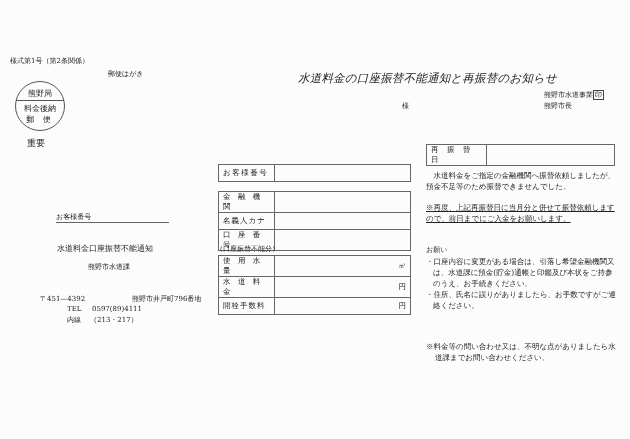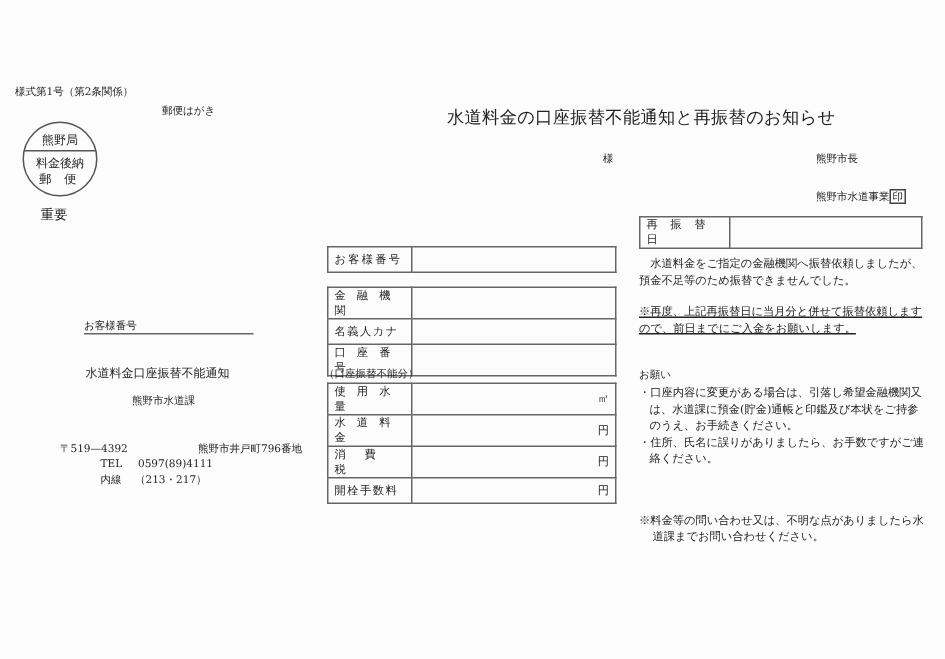--- a/index.html
+++ b/index.html
@@ -4,21 +4,21 @@
 <style>
   html, body { margin:0; padding:0; }
   body {
     width:630px; height:439px; background:#fcfcfc; position:relative; overflow:hidden;
     font-family: "DejaVu Serif", "Liberation Serif", serif; color:#222;
   }
   .abs { position:absolute; white-space:nowrap; }
   .small { font-size:7px; }
   .s8 { font-size:8px; }
   .s9 { font-size:9px; }
-  .title { font-size:11.5px; letter-spacing:0.2px; }
+  .title { font-size:11.5px; letter-spacing:0.2px;font-style:italic; }
 
   
   .stamp {
     position:absolute; left:15px; top:81px; width:50px; height:50px;
     border:1px solid #555; border-radius:50%; box-sizing:border-box;
   }
   .stamp .top { position:absolute; top:6px; left:0; width:100%; text-align:center; font-size:8px; }
   .stamp .line { position:absolute; top:18px; left:0; width:100%; border-top:1px solid #555; }
   .stamp .mid { position:absolute; top:21px; left:0; width:100%; text-align:center; font-size:8px; }
   .stamp .bot { position:absolute; top:32px; left:0; width:100%; text-align:center; font-size:8px; letter-spacing:3px; }
@@ -43,32 +43,32 @@
   <div class="top">熊野局</div>
   <div class="line"></div>
   <div class="mid">料金後納</div>
   <div class="bot">郵 便</div>
 </div>
 <div class="abs s9" style="left:27px;top:137px;">重要</div>
 
 <div class="abs title" style="left:298px;top:71px;">水道料金の口座振替不能通知と再振替のお知らせ</div>
 <div class="abs small" style="left:402px;top:101px;">様</div>
 
-<div class="abs small" style="left:544px;top:90px;margin-top:36px;">
+<div class="abs small" style="left:544px;top:90px;">
   <span>熊野市水道事業</span><span style="border:1px solid #444;padding:0 1px;">印</span>
 </div>
 <div class="abs small" style="left:544px;top:101px;">熊野市長</div>
 
 <div class="abs small" style="left:56px;top:212px;width:113px;border-bottom:1px solid #666;">
   <span>お客様番号</span>
 </div>
 <div class="abs s8" style="left:57px;top:243px;">水道料金口座振替不能通知</div>
 <div class="abs small" style="left:88px;top:262px;">熊野市水道課</div>
 
-<div class="abs small" style="left:40px;top:294px;">〒519—4392</div>
+<div class="abs small" style="left:40px;top:294px;">〒451—4392</div>
 <div class="abs small" style="left:92px;top:294px;padding-left:40px;">熊野市井戸町796番地</div>
 <div class="abs small" style="left:67px;top:305px;">TEL</div>
 <div class="abs small" style="left:92px;top:305px;">0597(89)4111</div>
 <div class="abs small" style="left:67px;top:315px;">内線</div>
 <div class="abs small" style="left:90px;top:315px;">（213・217）</div>
 
 <table class="tbl" style="left:218px;top:164px;">
   <tbody>
       <tr>
     <td class="lbl" style="height:17px;letter-spacing:1.5px;">お客様番号</td>
@@ -100,24 +100,20 @@
   <tbody>
       <tr>
     <td class="lbl" style="height:17px;">使 用 水 量</td>
     <td class="val" style="height:17px;">㎥</td>
   </tr>
   <tr>
     <td class="lbl" style="height:17px;">水 道 料 金</td>
     <td class="val" style="height:17px;">円</td>
   </tr>
   <tr>
-    <td class="lbl" style="height:17px;">消　費　税</td>
-    <td class="val" style="height:17px;">円</td>
-  </tr>
-  <tr>
     <td class="lbl" style="height:17px;letter-spacing:1px;">開栓手数料</td>
     <td class="val" style="height:17px;">円</td>
   </tr>
 </tbody>
   </table>
 
 <table class="tbl" style="left:426px;top:144px;">
   <tbody>
       <tr>
     <td class="lbl" style="width:60px;height:17px;letter-spacing:3px;">再 振 替 日</td>

